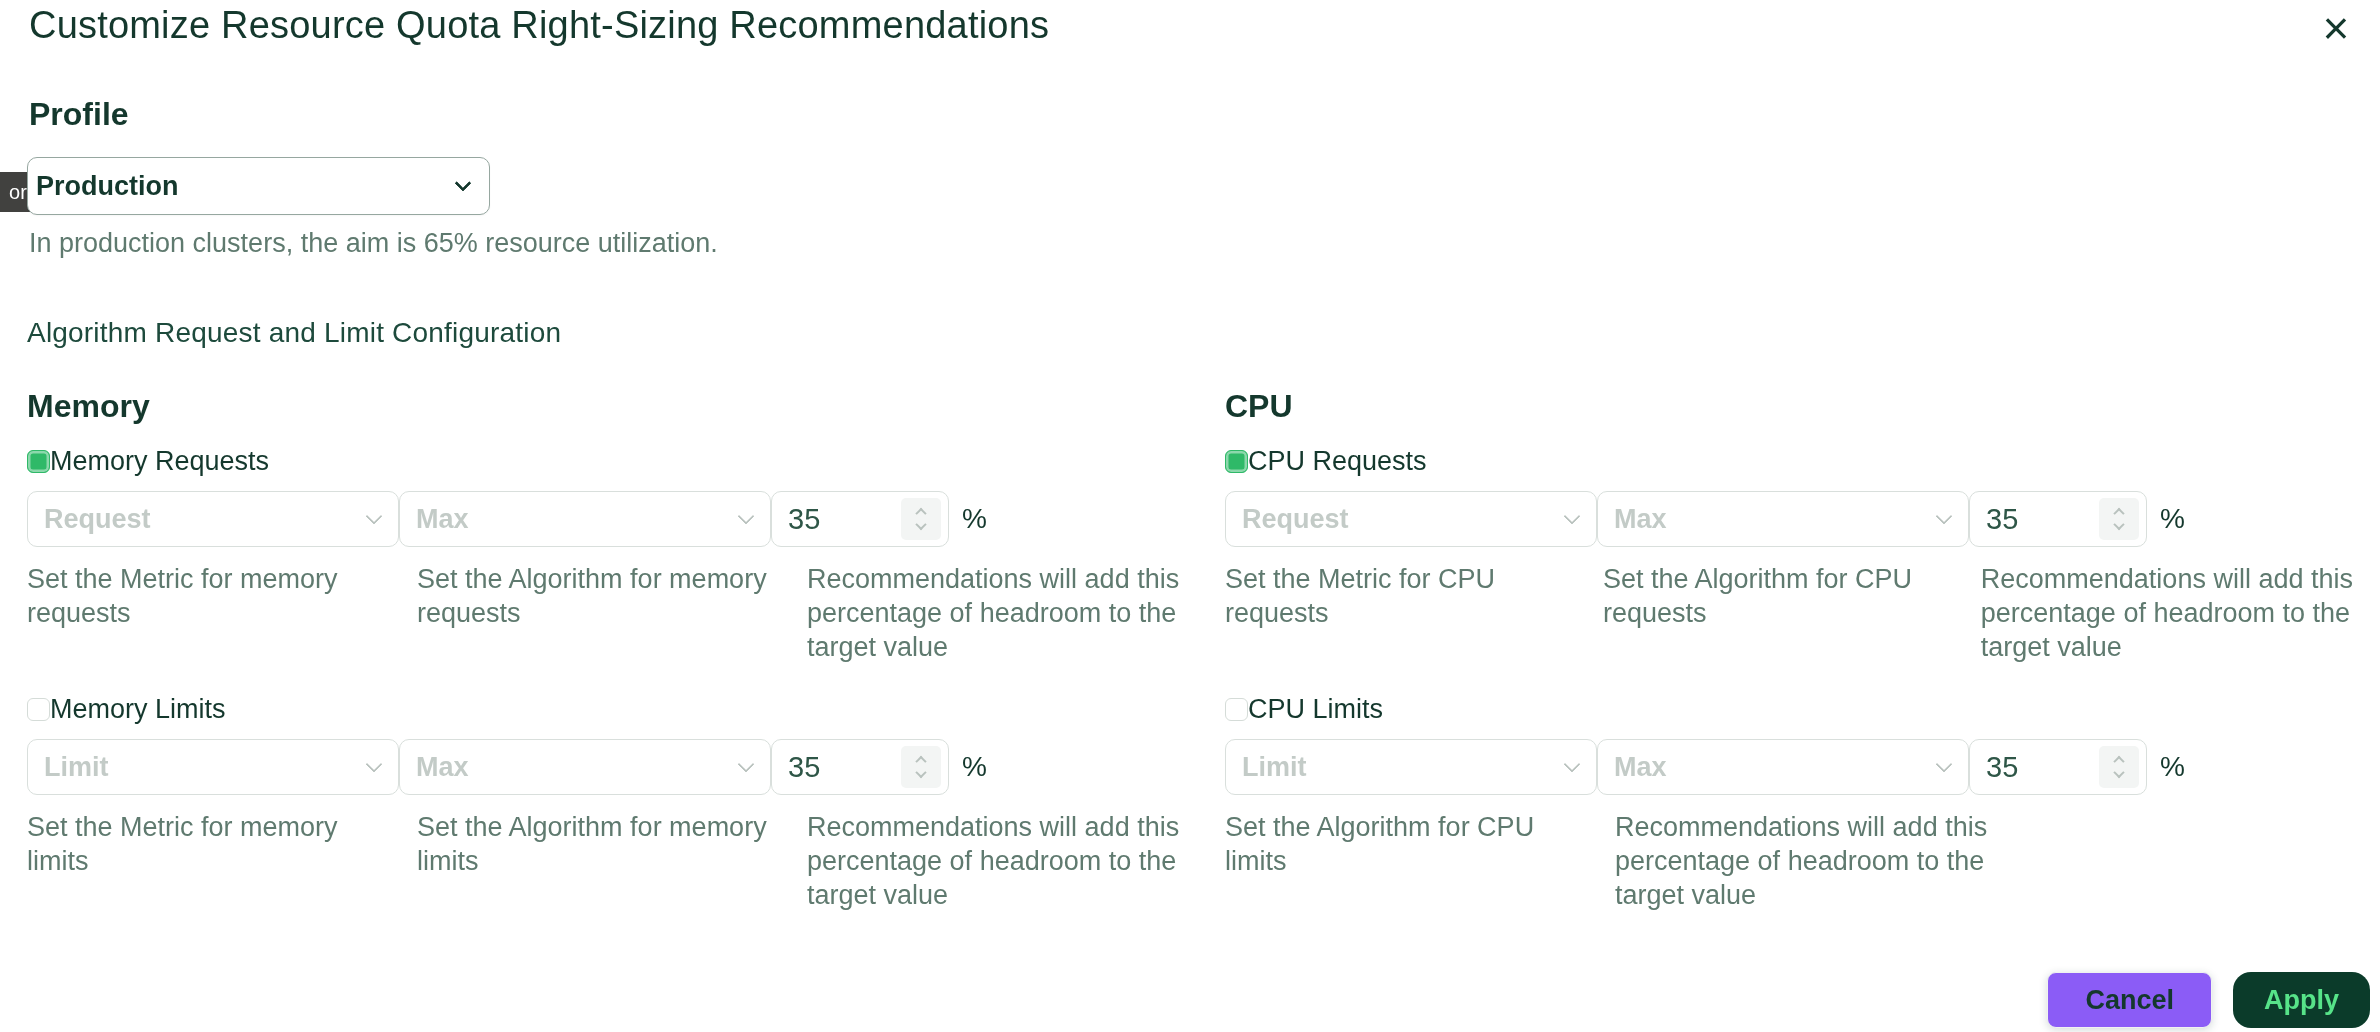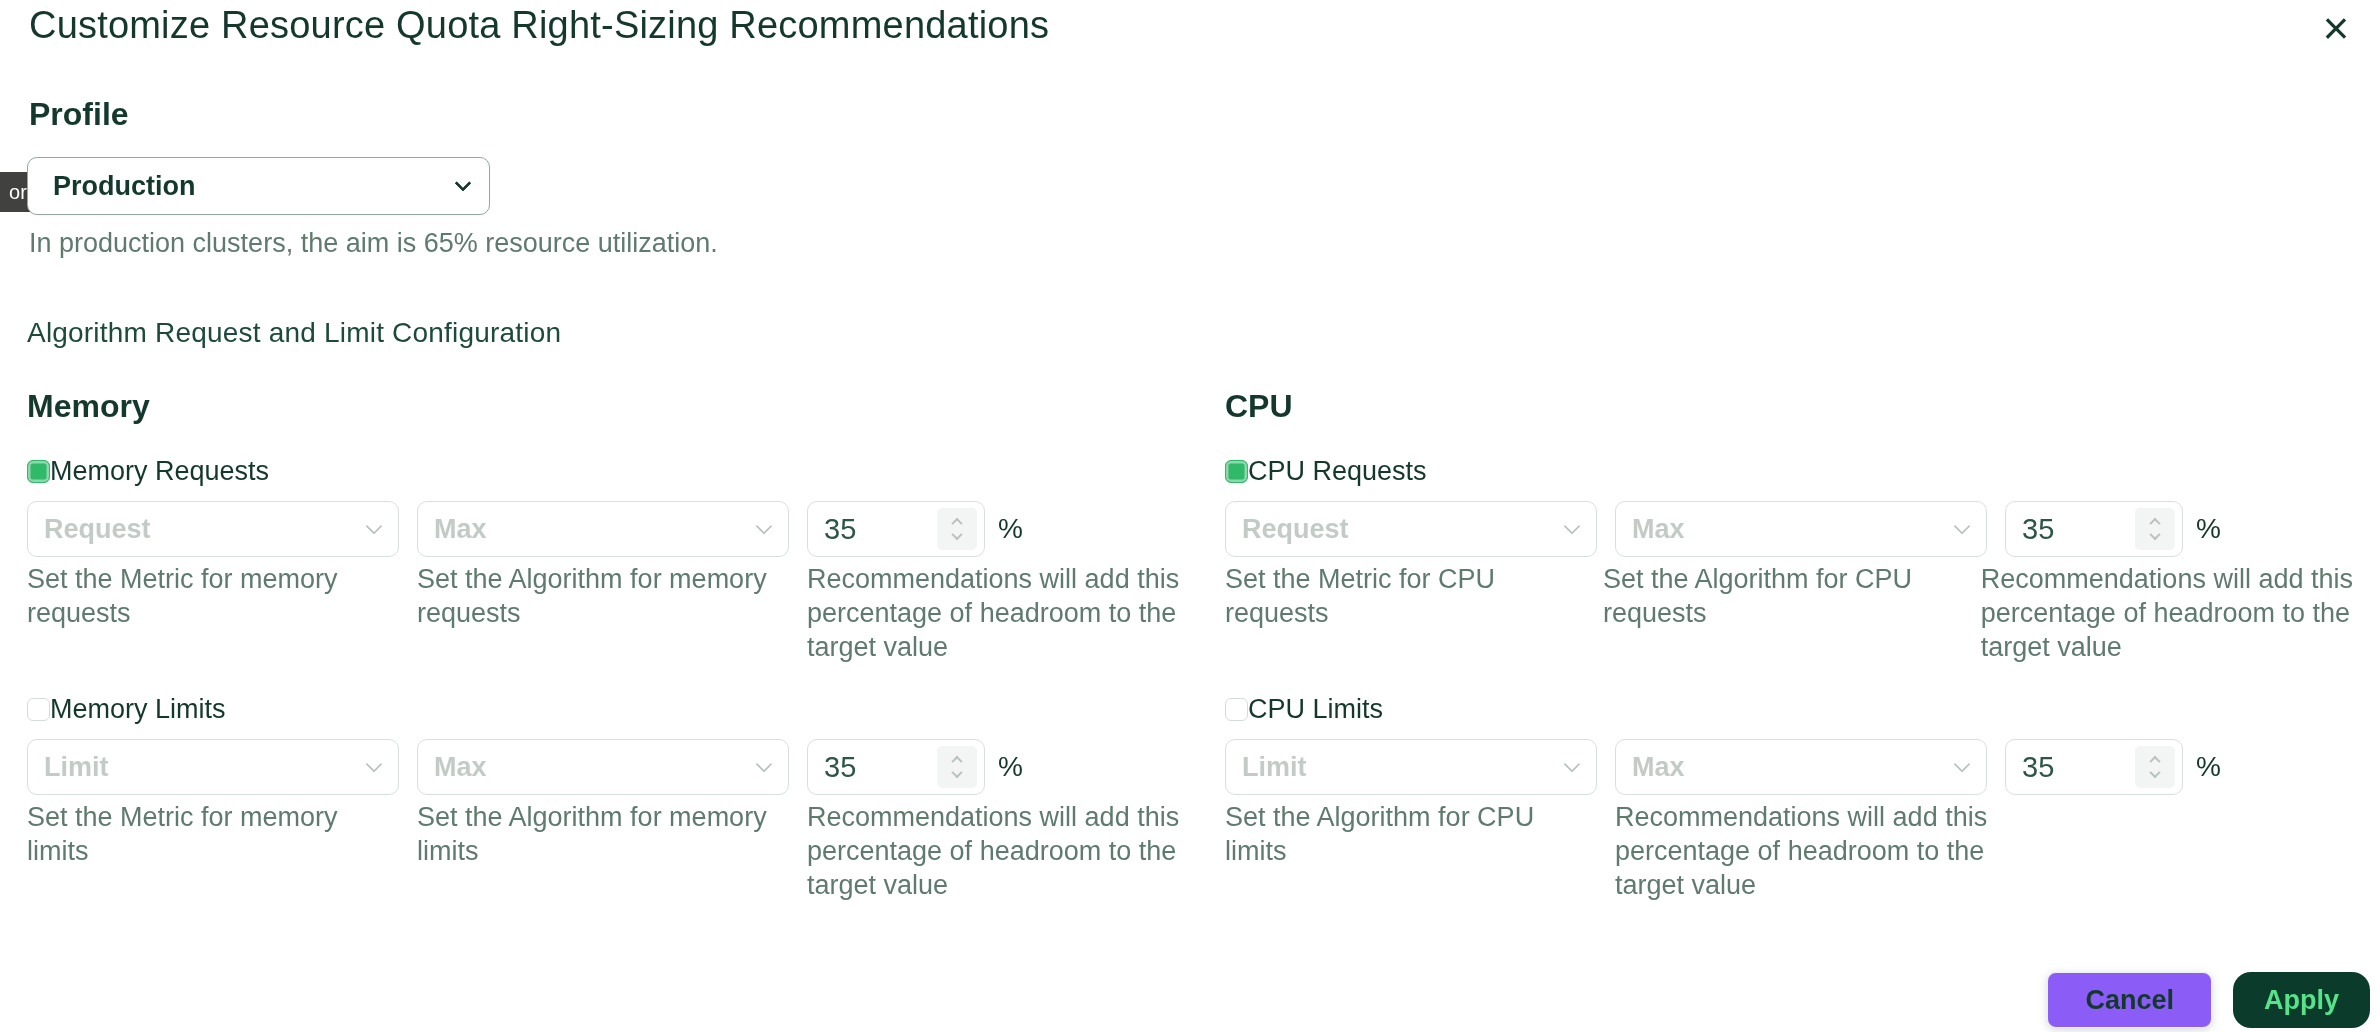--- a/index.html
+++ b/index.html
@@ -17,43 +17,43 @@
     font-weight:700; color:#14382d; }
 
   
   .edge-tooltip { position:absolute; left:0; top:172px; width:36px; height:40px;
     background:#41413f; color:#ffffff; font-size:20px; display:flex; align-items:center;
     justify-content:center; border-radius:0 2px 2px 0; overflow:hidden; z-index:1; }
 
   .select { display:flex; align-items:center; background:#fff; border-radius:10px;
     cursor:pointer; }
   .profile-select { position:absolute; left:27px; top:157px; width:463px; height:58px;
-    border:1px solid #96a7a0; box-shadow:0 1px 2px rgba(0,0,0,0.04); padding:0 20px 0 25px; z-index:2; }
+    border:1px solid #96a7a0; box-shadow:0 1px 2px rgba(0,0,0,0.04); padding:0 20px 0 8px; z-index:2; }
   .profile-select .sel-text { font-size:27px; font-weight:600; color:#14382d; }
   .chev { width:12px; height:12px; border-left:3px solid #14382d; border-top:3px solid #14382d;
     transform:rotate(225deg) translate(2px,2px); margin-left:auto; border-radius:1px; }
   .chev.light { border-color:#b9c2be; border-width:2.5px; }
 
   .profile-desc { position:absolute; left:29px; top:228px; font-size:27px; color:#5f7a6f; }
 
   .config-heading { position:absolute; left:27px; top:317px; font-size:28px;
     font-weight:400; color:#1d4a3c; letter-spacing:0.2px; }
 
   .columns { position:absolute; left:27px; top:388px; display:grid;
     grid-template-columns:1198px 1135px; }
-  .col h3 { font-size:32px; font-weight:700; color:#14382d; height:38px; margin-bottom:28px; }
+  .col h3 { font-size:32px; font-weight:700; color:#14382d; height:38px; margin-bottom:18px; }
 
   .cb-row { display:flex; align-items:center; min-height:35px; margin-bottom:12px; }
   .checkbox { width:23px; height:23px; border-radius:6px; border:1.5px solid #d5dcd8;
     background:#fff; cursor:pointer; flex:0 0 auto; }
   .checkbox.checked { background:#2fb968; border-color:#2fb968;
     box-shadow:inset 0 0 0 2.5px rgba(255,255,255,0.45); }
   .cb-label { font-size:27px; color:#14382d; }
 
-  .inputs-row { display:flex; gap:18px; height:56px; margin-bottom:5px; }
+  .inputs-row { display:flex; height:56px; margin-bottom:15px; }
   .field-select { width:372px; height:56px; border:1.5px solid #d9dfdc; padding:0 18px 0 16px; }
   .placeholder { font-size:27px; font-weight:600; color:#c3cbc7; }
 
   .headroom-group { display:flex; align-items:center; }
   .number-field { position:relative; width:178px; height:56px; border:1.5px solid #d9dfdc;
     border-radius:10px; background:#fff; }
   .number-field input { position:absolute; left:0; top:0; width:110px; height:100%;
     border:none; outline:none; background:transparent; padding-left:16px;
     font-family:"Liberation Sans", sans-serif; font-size:29px; color:#2e5647; }
   .spinner { position:absolute; right:7px; top:50%; transform:translateY(-50%);

